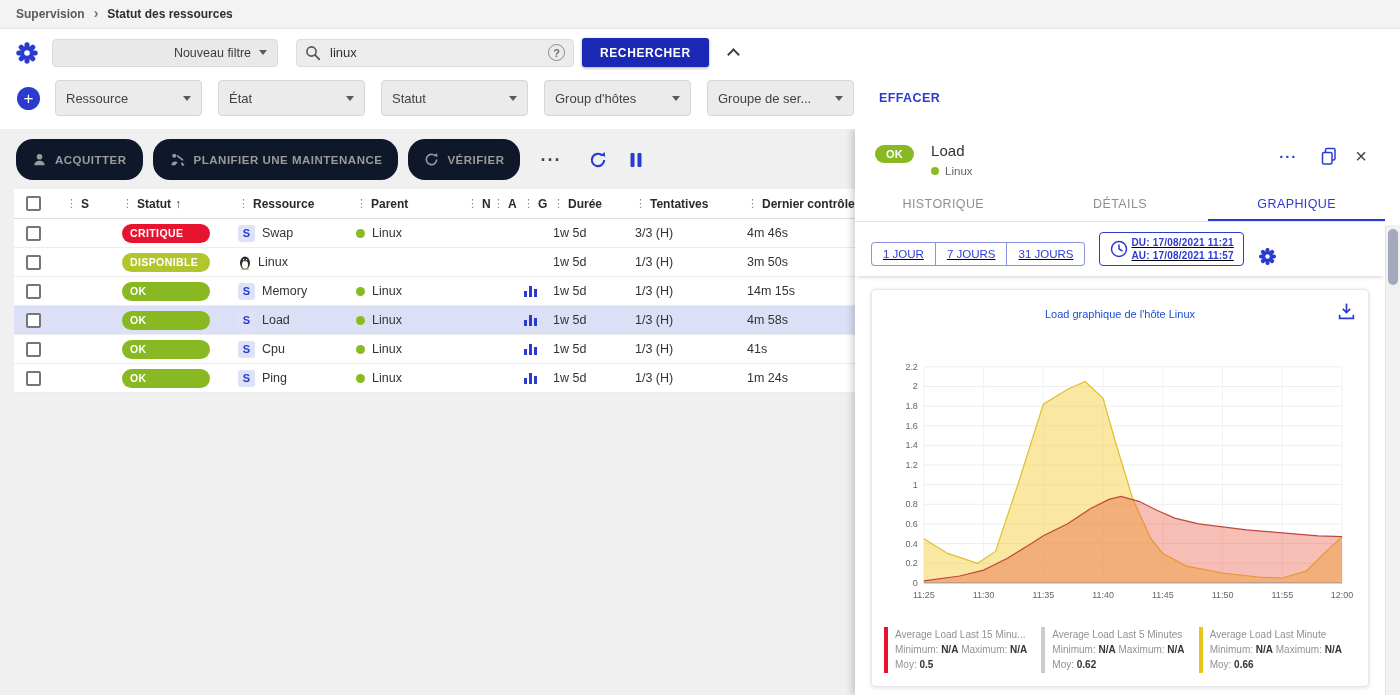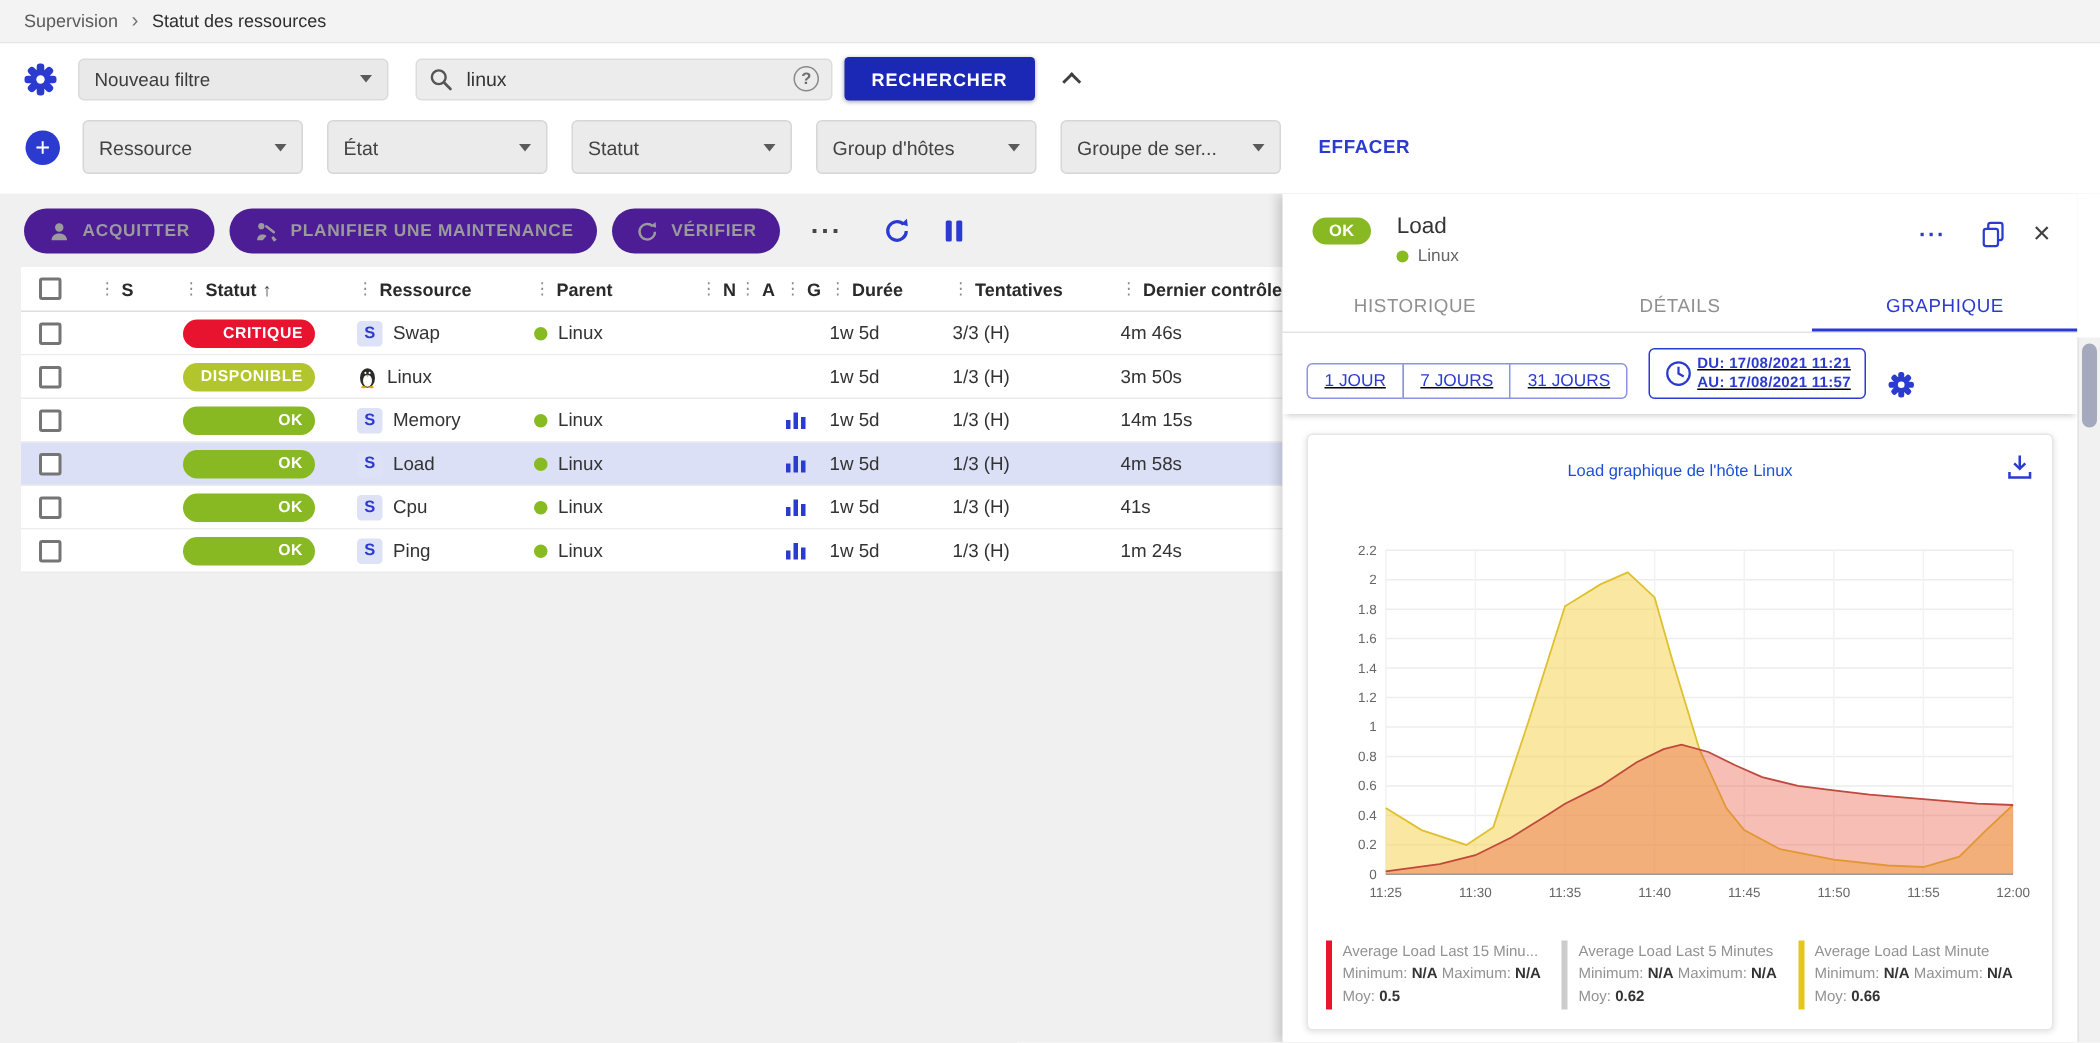--- a/index.html
+++ b/index.html
@@ -5,35 +5,35 @@
   * { box-sizing: border-box; }
   html,body { margin:0; padding:0; }
   body {
     width:1400px; height:695px; overflow:hidden; background:#fff;
     font-family:"Liberation Sans","DejaVu Sans",sans-serif;
     display:flex; flex-direction:column;
   }
 
   
   .breadcrumb-bar { height:29px; background:#f3f3f3; border-bottom:1px solid #e6e6e6;
-    display:flex; align-items:center; padding-left:16px; gap:9px; font-size:12px; }
+    display:flex; align-items:center; padding-left:16px; gap:9px; font-size:12px;font-weight:bold; }
   .bc-link { color:#5a5a5a; cursor:pointer; }
   .bc-sep { color:#777; font-size:14px; margin-top:-2px; }
   .bc-current { color:#2e2e2e; }
 
   
   .filter-section { background:#fff; padding:9px 0 13px; }
   .frow { display:flex; align-items:center; }
   .frow1 { margin-bottom:13px; height:29px; }
   .icon-plain { background:none; border:none; padding:0; display:flex; align-items:center; cursor:pointer; }
   .gear-top { margin-left:15px; }
   .select { background:#e9e9e9; border:1px solid #dbdbdb; border-radius:4px; height:28px;
     display:flex; align-items:center; justify-content:space-between; padding:0 10px;
     font-size:12.5px; color:#3c3c3c; cursor:pointer; }
-  .saved-filter { width:207px; margin-left:13px; }
+  .saved-filter { width:226px; margin-left:13px;justify-content:flex-end; }
   .arrow-down { width:0; height:0; border-left:4.5px solid transparent; border-right:4.5px solid transparent;
     border-top:5.5px solid #5a5a5a; margin-left:8px; flex:none; }
   .searchbox { margin-left:18px; width:278px; height:28px; background:#ececec; border:1px solid #ddd;
     border-radius:4px; display:flex; align-items:center; padding:0 8px; gap:7px; }
   .searchbox input { flex:1; min-width:0; border:none; background:transparent; outline:none;
     font-size:13px; color:#333; font-family:inherit; }
   .help-badge { flex:none; width:17px; height:17px; border:1.6px solid #8a8a8a; border-radius:50%;
     color:#6e6e6e; font-size:11px; font-weight:bold; display:flex; align-items:center; justify-content:center; cursor:pointer;}
   .search-btn { margin-left:8px; height:29px; background:#1b27b5; color:#fff; border:none; border-radius:3px;
     padding:0 18px; font-size:12px; font-weight:bold; letter-spacing:.6px; font-family:inherit;
@@ -46,21 +46,21 @@
     padding:0; cursor:pointer; }
   .crit { width:147px; height:36px; margin-left:16px; background:#ebebeb; border:1px solid #d6d6d6; font-size:13px; color:#424242; }
   .crit:first-of-type { margin-left:15px; }
   .clear-btn { margin-left:19px; background:none; border:none; color:#2b3bd0; font-size:12.5px;
     font-weight:600; letter-spacing:.4px; font-family:inherit; cursor:pointer; }
 
   
   .content { flex:1; display:flex; background:#f0f0f0; overflow:hidden; }
   .left-pane { width:855px; flex:none; }
   .toolbar { display:flex; align-items:center; padding:10px 0 9px 16px; gap:10px; }
-  .action-btn { height:30px; border:none; border-radius:17px; background:#4c1d95; color:#9b9b9b;
+  .action-btn { height:41px; border:none; border-radius:17px; background:#0f172a; color:#9b9b9b;
     font-weight:bold; font-size:11.5px; letter-spacing:.5px; padding:0 16px; display:flex;
     align-items:center; gap:8px; font-family:inherit; }
   .more-btn { background:none; border:none; color:#454545; font-size:18px; font-weight:bold;
     letter-spacing:1px; margin-left:4px; cursor:pointer; line-height:1; }
   .tb-icon { background:none; border:none; margin-left:12px; display:flex; align-items:center; cursor:pointer; padding:0; }
 
   .rtable { background:#fff; margin-left:14px; }
   .thead { display:flex; align-items:center; height:30px; border-bottom:1px solid #dedede; background:#fff; }
   .tr { display:flex; align-items:center; height:29px; border-bottom:1px solid #ececec; font-size:12.5px; color:#333; background:#fff; cursor:pointer; }
   .tr.selected { background:#dbe0f6; }
@@ -74,21 +74,21 @@
   .c-ressource { width:118px; padding-left:24px; }
   .c-parent { width:135px; padding-left:24px; }
   .c-n { width:26px; }
   .c-a { width:26px; }
   .c-g { width:34px; padding-left:4px; }
   .c-duree { width:82px; }
   .c-tent { width:112px; }
   .c-dernier { flex:1; }
   .checkbox { width:15px; height:15px; border:2px solid #757575; border-radius:2px; background:#fff; display:inline-block; cursor:pointer; }
   .badge { min-width:88px; padding:3.5px 8px; border-radius:12px; color:#fff; font-size:10.5px;
-    font-weight:bold; text-align:right; letter-spacing:.4px; display:inline-block; }
+    font-weight:bold; text-align:left; letter-spacing:.4px; display:inline-block; }
   .sicon { width:17px; height:17px; flex:none; border-radius:3px; background:#dde2f7; color:#2b3bd0;
     font-size:11px; font-weight:bold; display:inline-flex; align-items:center; justify-content:center; margin-right:7px; }
   .pdot { width:9px; height:9px; flex:none; border-radius:50%; background:#87bb20; display:inline-block; margin-right:7px; }
   .penguin { margin-right:6px; flex:none; }
 
   
   .panel { width:530px; flex:none; background:#fff; box-shadow:-3px 0 7px rgba(0,0,0,.18);
     display:flex; flex-direction:column; position:relative; z-index:2; overflow:hidden; }
   .panel-header { display:flex; align-items:flex-start; padding:13px 18px 9px 20px; }
   .ok-pill { background:#88b922; color:#fff; font-size:11px; font-weight:bold; padding:3px 11px;

